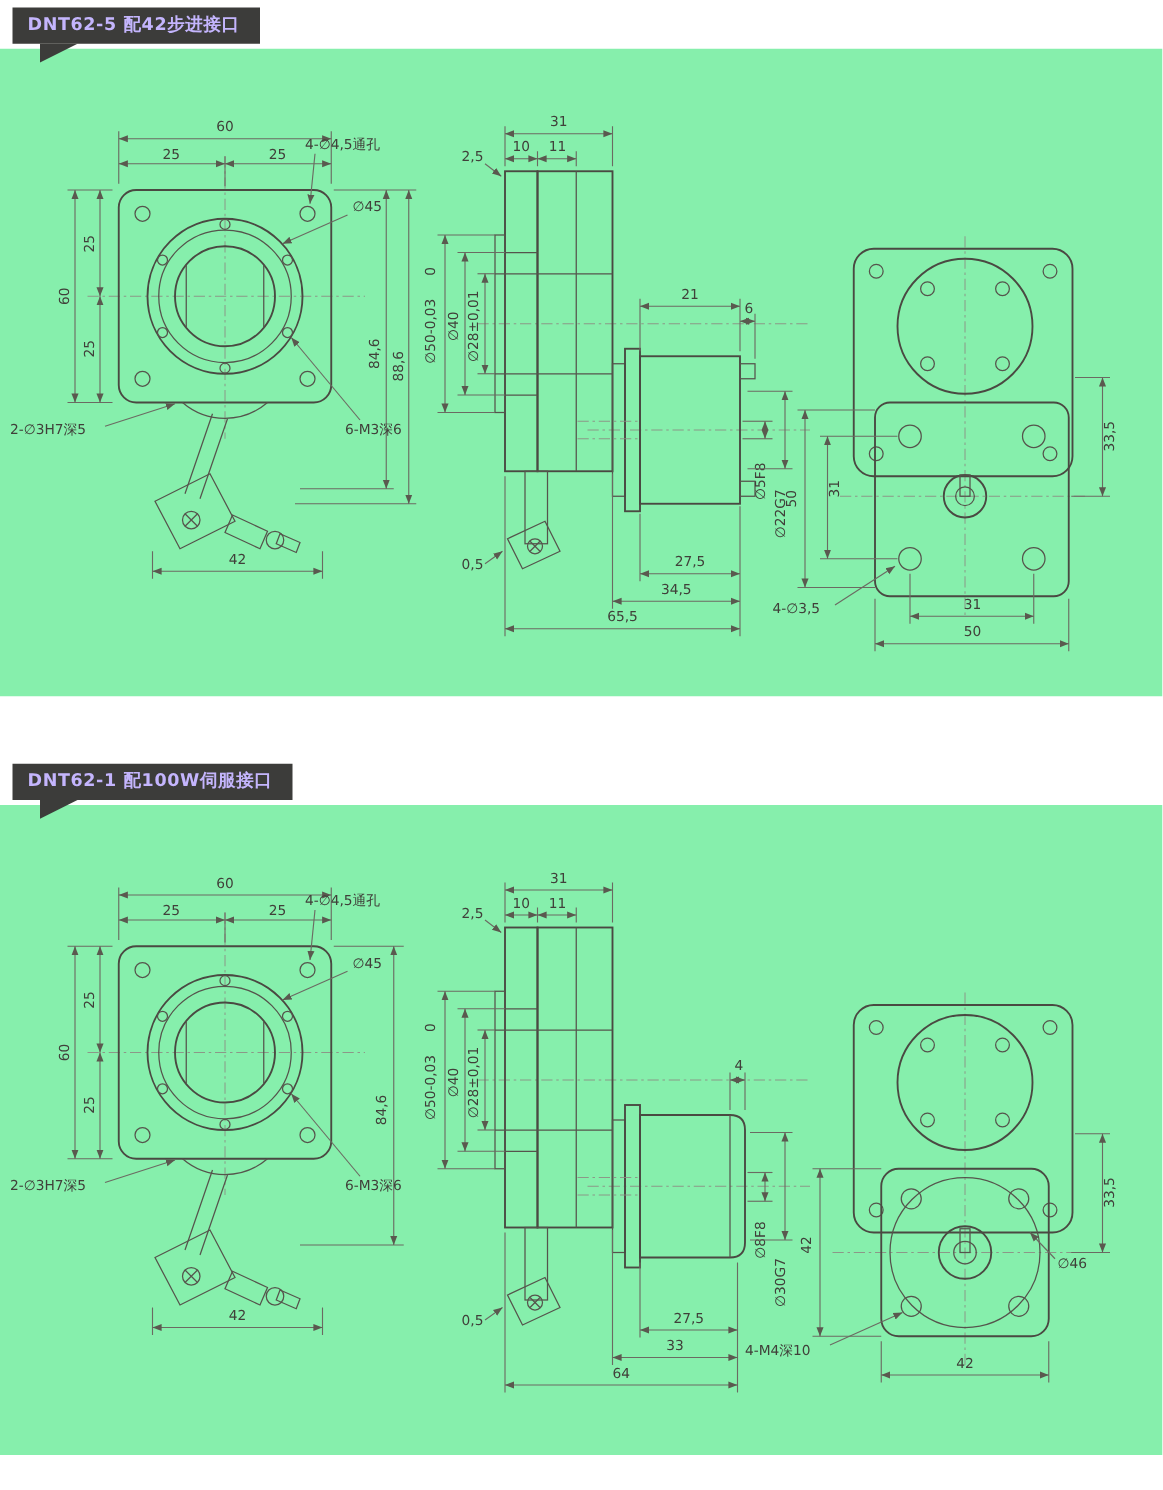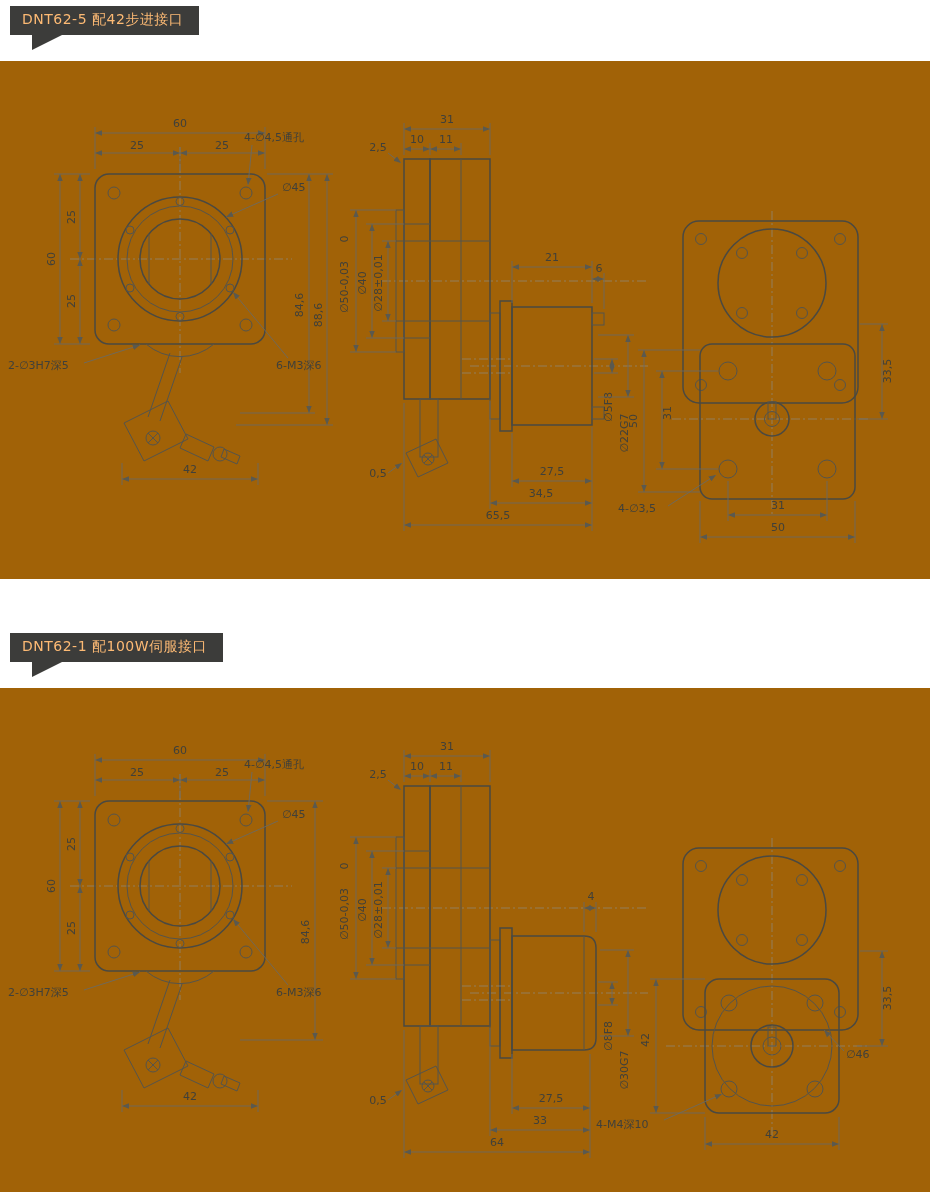--- a/index.html
+++ b/index.html
@@ -1,24 +1,24 @@
 <!DOCTYPE html>
 <html><head>
 <meta charset="utf-8">
 <style>
   * { margin:0; padding:0; box-sizing:border-box; }
   html,body { background:#ffffff; }
   body { width:930px; font-family:"DejaVu Sans", sans-serif; }
   .section { position:relative; }
   .badge { position:relative; display:inline-block; margin:6px 0 0 10px;
-           background:#3c3c3a; color:#fdba74; font-size:14px; font-weight:normal;
+           background:#3c3c3a; color:#c4b5fd; font-size:14px; font-weight:bold;
            padding:5px 16px 6px 12px; letter-spacing:.5px; }
   .badge::after { content:""; position:absolute; top:100%; left:22px; width:0; height:0;
            border-top:15px solid #3c3c3a; border-right:30px solid transparent; }
-  .panel { margin-top:26px; background:#a16207; }
+  .panel { margin-top:4px; background:#86efac; }
   .panel svg { display:block; }
   .gap { height:48px; background:#ffffff; }
   svg text { font-size:11px; fill:#40403a; font-family:"DejaVu Sans", sans-serif; }
   .ln   { stroke:#55544c; stroke-width:1; fill:none; }
   .thick{ stroke:#4a4942; stroke-width:1.5; fill:none; }
   .dim  { stroke:#6b6a62; stroke-width:.9; fill:none; }
   .cl   { stroke:#8d8c82; stroke-width:.7; fill:none; stroke-dasharray:9 3 2 3; }
 </style>
 </head>
 <body>

